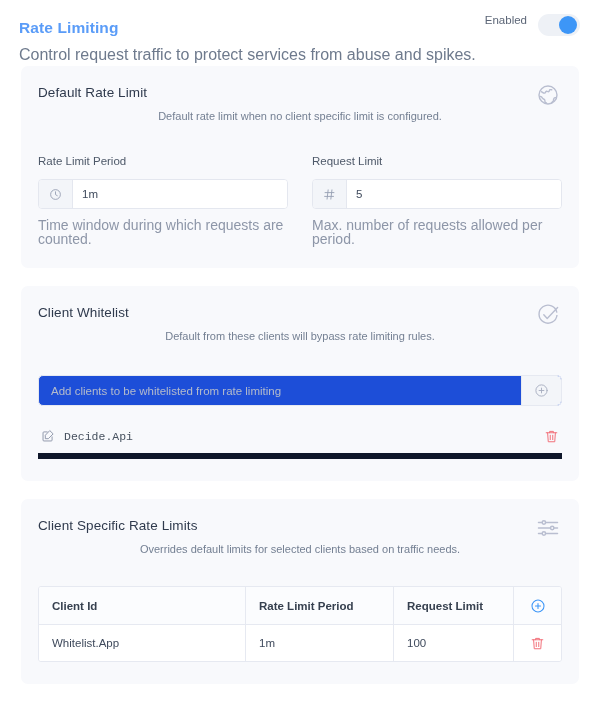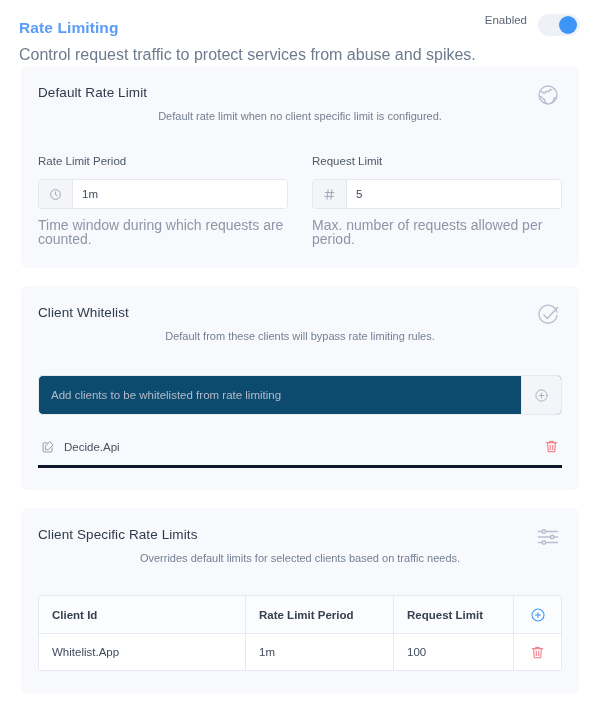--- a/index.html
+++ b/index.html
@@ -145,24 +145,24 @@
   .field-help {
     color: #8d96a8;
     font-size: 14px;
     line-height: 14px;
     margin-top: 9px;
   }
 
   
   .whitelist-input {
     display: flex;
-    height: 40px;
+    height: 31px;
     border: 1px solid #e6e9f1;
     border-radius: 5px;
-    background: #0c4a6e;
+    background: #1d4ed8;
     overflow: hidden;
     margin-top: 31px;
   }
   .whitelist-input .wl-text {
     flex: 1;
     display: flex;
     align-items: center;
     padding: 0 12px;
     font-size: 11.5px;
     color: #b4bbcb;
@@ -177,22 +177,23 @@
     justify-content: center;
     color: #a8aec0;
   }
   .wl-add svg { display: block; width: 15px; height: 15px; }
 
   .wl-list { margin-top: 13px; }
   .wl-row {
     display: flex;
     align-items: center;
     height: 40px;
-    border-bottom: 3px solid #0f172a;
+    border-bottom: 6px solid #0f172a;
     padding: 0 3px;
+    font-family: Liberation Mono, monospace;
   }
   .wl-row .edit-icon {
     width: 14px;
     height: 14px;
     color: #8c95a8;
     margin-right: 9px;
     flex: none;
   }
   .wl-row .edit-icon svg { display: block; width: 14px; height: 14px; }
   .wl-name {

